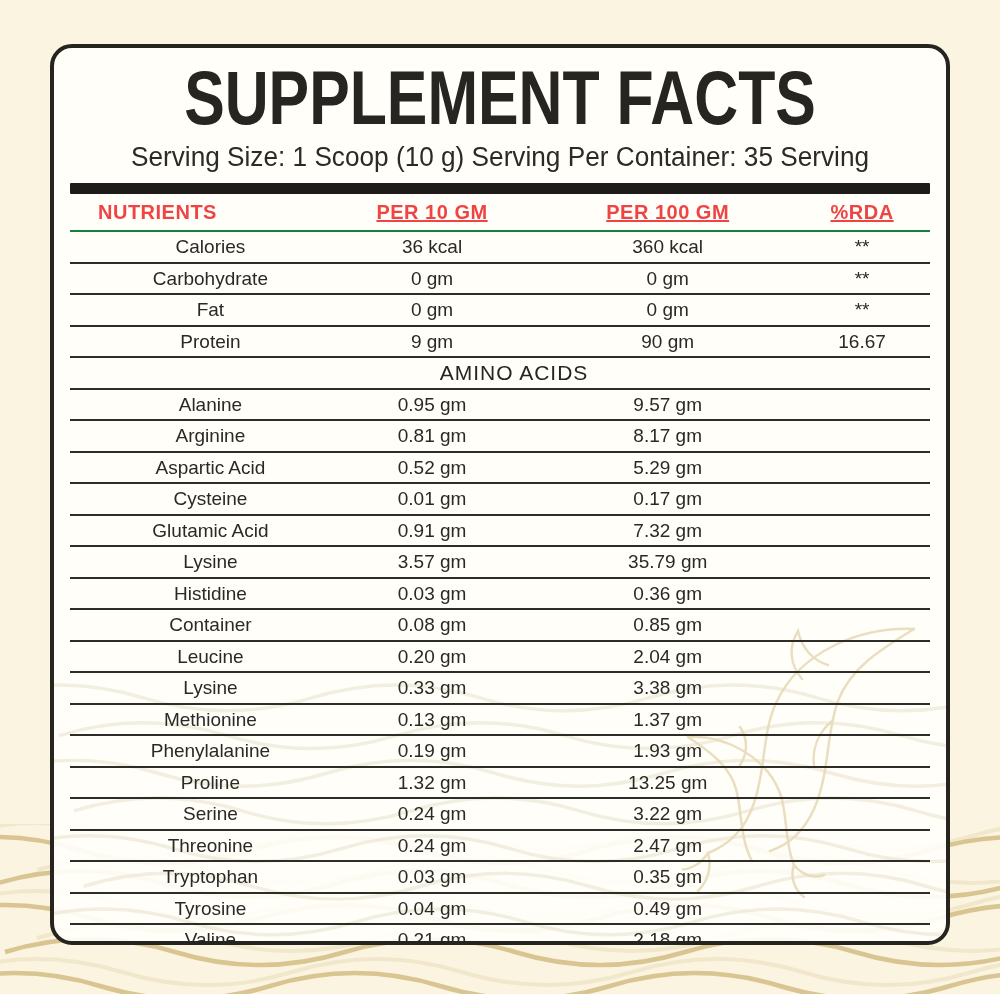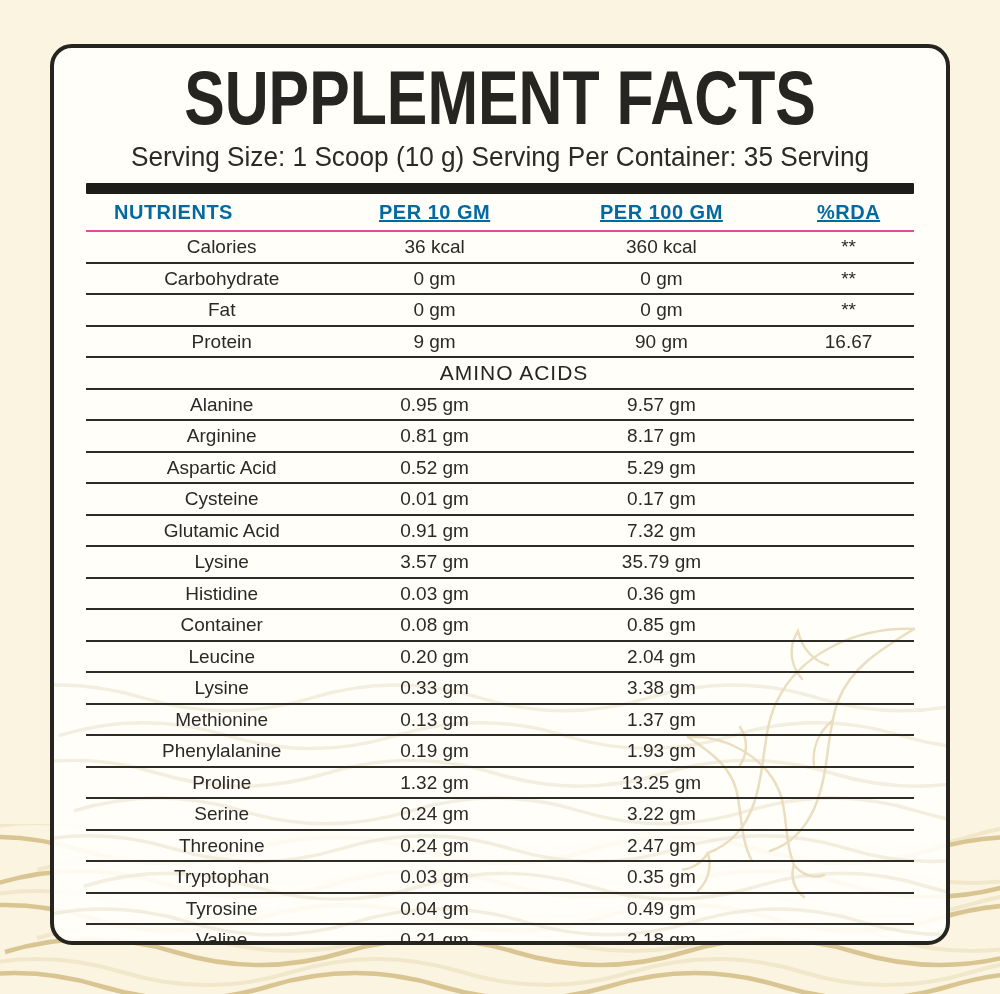--- a/index.html
+++ b/index.html
@@ -10,38 +10,38 @@
     color:#2a2927;
   }
   .bg-waves{position:absolute;left:0;bottom:0;width:1000px;height:170px;z-index:0;}
   .card{
     position:absolute;left:50px;top:44px;width:900px;height:901px;
     box-sizing:border-box;border:4px solid #26241e;border-radius:22px;
     background:rgba(255,254,250,0.93);z-index:1;overflow:hidden;
   }
   .card-waves{position:absolute;left:0;bottom:4px;width:100%;height:270px;z-index:0;pointer-events:none;}
   .dolphin-wm{position:absolute;right:14px;bottom:34px;width:250px;height:290px;z-index:0;pointer-events:none;}
-  .content{position:relative;z-index:2;padding:0 32px;}
+  .content{position:relative;z-index:2;padding:0 16px;}
   .title{
     margin:16px 0 0 0;text-align:center;font-size:76px;line-height:68px;
     font-weight:bold;letter-spacing:0px;white-space:nowrap;
     transform:scaleX(0.80);transform-origin:center;color:#262521;
   }
   .subtitle{
     margin-top:9px;text-align:center;font-size:27px;line-height:32px;
     font-weight:normal;color:#2b2a26;white-space:nowrap;
     transform:scaleX(0.97);transform-origin:center;
   }
   .bar{margin-top:10px;height:11px;background:#1d1c18;border-radius:1px;}
   table.facts{width:100%;border-collapse:collapse;table-layout:fixed;}
   .facts col.c1{width:29.4%;} .facts col.c2{width:25.4%;}
   .facts col.c3{width:29.4%;} .facts col.c4{width:15.8%;}
   .facts th{
     height:36px;font-size:20px;font-weight:bold;letter-spacing:0.5px;
-    border-bottom:2px solid #ec4899;vertical-align:middle;color:#0369a1;
+    border-bottom:2px solid #15803d;vertical-align:middle;color:#ef4444;
     padding:0;
   }
   .facts th:first-child{text-align:left;padding-left:28px;}
   .facts th:not(:first-child){text-align:center;text-decoration:underline;}
   .facts td{
     height:29.5px;font-size:19px;border-bottom:2px solid #2e2c27;
     vertical-align:middle;padding:0;line-height:1;
   }
   .facts td:first-child{text-align:center;padding-left:28px;}
   .facts td:not(:first-child){text-align:center;}

